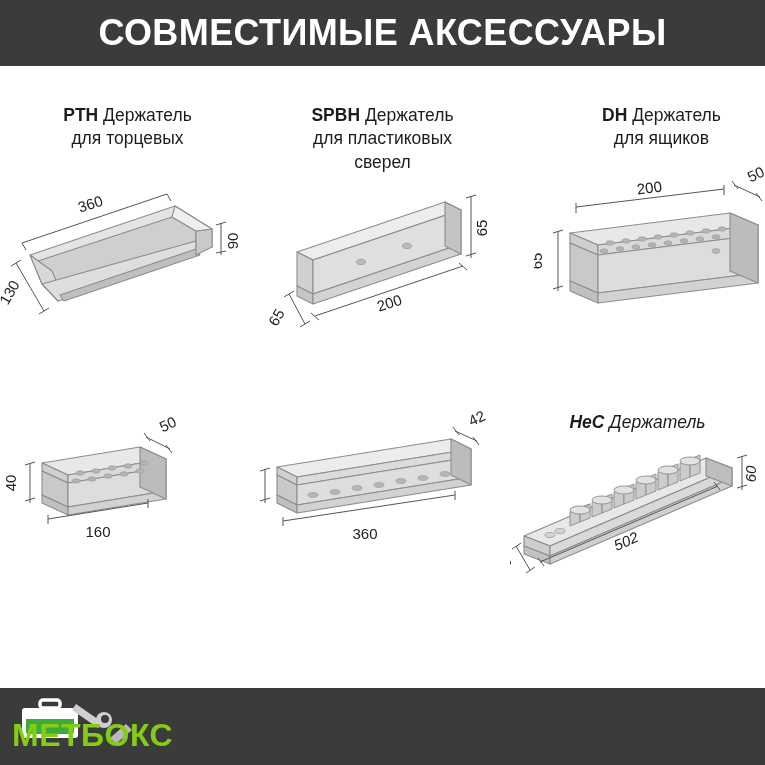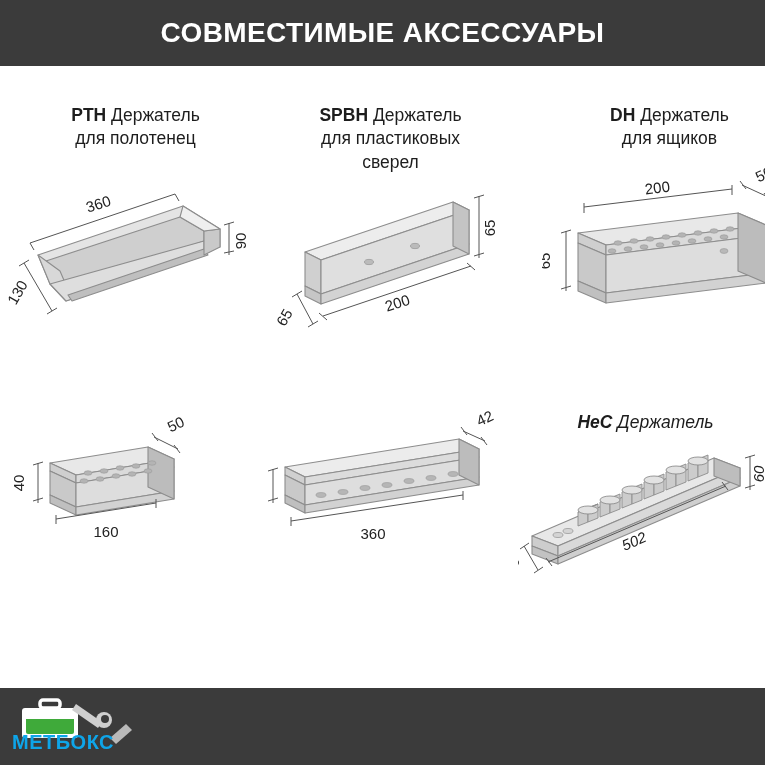--- a/index.html
+++ b/index.html
@@ -27,31 +27,31 @@
     top: 0;
     width: 765px;
     height: 66px;
     background: #3b3b3b;
     display: flex;
     align-items: center;
     justify-content: center;
   }
   .header-title {
     color: #ffffff;
-    font-size: 28px;
+    font-size: 36px;
     font-weight: bold;
     letter-spacing: 0.4px;
     text-align: center;
     font-family: "Liberation Sans", sans-serif;
   }
 
   
   .grid {
     position: absolute;
-    left: 8px;
+    left: 0;
     top: 66px;
     width: 690px;
     height: 622px;
   }
   .cell {
     position: absolute;
     width: 255px;
   }
   .cell-title {
     text-align: center;
@@ -87,42 +87,42 @@
   .logo {
     position: relative;
     margin-left: 6px;
     width: 176px;
     height: 66px;
   }
   .logo-text {
     position: absolute;
     left: 6px;
     bottom: 6px;
-    color: #0ea5e9;
-    font-size: 20px;
+    color: #84cc16;
+    font-size: 32px;
     font-weight: bold;
     font-family: "Liberation Sans", sans-serif;
     letter-spacing: 0.5px;
   }
 </style>
 </head>
 <body>
 
 <div class="page">
 
   <div class="header">
     <div class="header-title">СОВМЕСТИМЫЕ АКСЕССУАРЫ</div>
   </div>
 
   <div class="grid">
 
     <div class="cell" style="left:0px; top:38px;">
       <div class="cell-title">
         <span><b>PTH</b><span> Держатель</span></span><br>
-        <span>для полотенец</span>
+        <span>для торцевых</span>
       </div>
       <div class="figure">
         <svg width="255" height="190" viewBox="0 0 255 190">
 
           <g stroke="#8d8d8d" stroke-width="1.1" stroke-linejoin="round">
 
             <polygon points="30,104 175,55 212,78 212,96 180,86 42,133" fill="#e4e4e4"></polygon>
 
             <polygon points="38,110 172,66 196,80 196,90 58,136" fill="#cfcfcf"></polygon>
 

